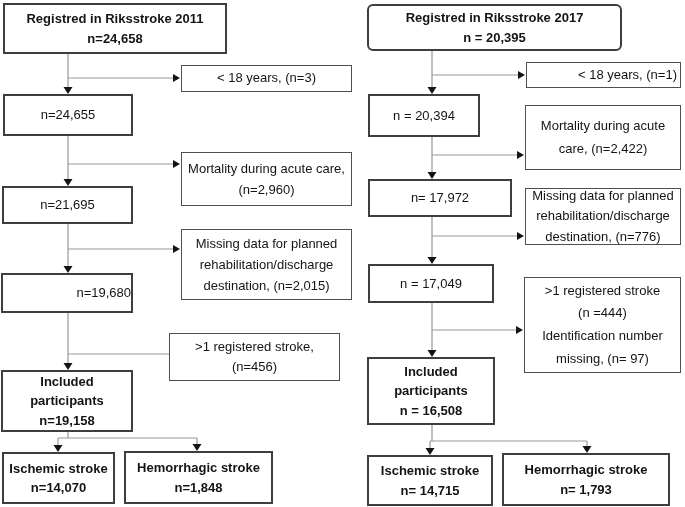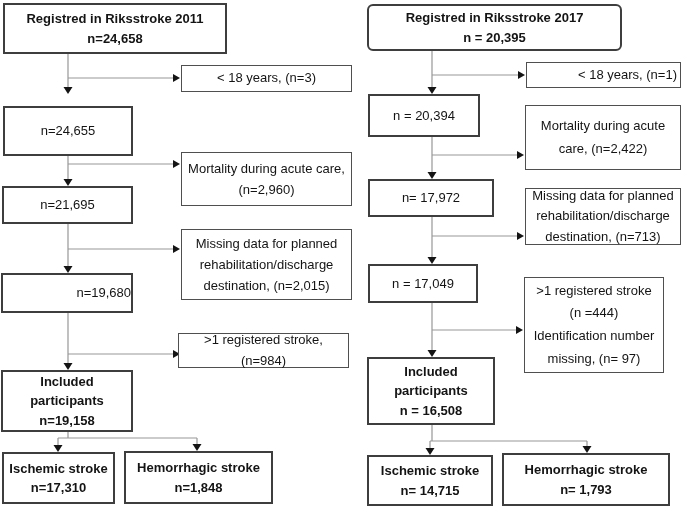--- a/index.html
+++ b/index.html
@@ -88,21 +88,21 @@
 
   <div class="box bold" style="left:3px;top:3px;width:224px;height:51px;">
     <span>Registred in Riksstroke 2011</span>
     <span>n=24,658</span>
   </div>
 
   <div class="box excl" style="left:181px;top:65px;width:171px;height:27px;">
     <span>&lt; 18 years, (n=3)</span>
   </div>
 
-  <div class="box" style="left:3px;top:106px;width:130px;height:50px;">
+  <div class="box" style="left:3px;top:94px;width:130px;height:42px;">
     <span>n=24,655</span>
   </div>
 
   <div class="box excl lh-lg" style="left:181px;top:152px;width:171px;height:54px;">
     <span>Mortality during acute care,</span>
     <span>(n=2,960)</span>
   </div>
 
   <div class="box" style="left:2px;top:186px;width:131px;height:38px;">
     <span>n=21,695</span>
@@ -111,34 +111,34 @@
   <div class="box excl lh-lg" style="left:181px;top:229px;width:171px;height:71px;">
     <span>Missing data for planned</span>
     <span>rehabilitation/discharge</span>
     <span>destination, (n=2,015)</span>
   </div>
 
   <div class="box" style="left:1px;top:273px;width:132px;height:40px;align-items:flex-end;">
     <span>n=19,680</span>
   </div>
 
-  <div class="box excl" style="left:178px;top:333px;width:171px;height:35px;">
+  <div class="box excl" style="left:169px;top:333px;width:171px;height:48px;">
     <span>&gt;1 registered stroke,</span>
-    <span>(n=984)</span>
+    <span>(n=456)</span>
   </div>
 
   <div class="box bold" style="left:1px;top:370px;width:132px;height:62px;">
     <span>Included</span>
     <span>participants</span>
     <span>n=19,158</span>
   </div>
 
   <div class="box bold" style="left:2px;top:452px;width:113px;height:52px;">
     <span>Ischemic stroke</span>
-    <span>n=17,310</span>
+    <span>n=14,070</span>
   </div>
 
   <div class="box bold" style="left:124px;top:451px;width:149px;height:53px;">
     <span>Hemorrhagic stroke</span>
     <span>n=1,848</span>
   </div>
 
   <div class="box bold" style="left:367px;top:4px;width:255px;height:47px;border-radius:6px;">
     <span>Registred in Riksstroke 2017</span>
     <span>n = 20,395</span>
@@ -150,35 +150,35 @@
 
   <div class="box" style="left:368px;top:94px;width:112px;height:43px;">
     <span>n = 20,394</span>
   </div>
 
   <div class="box excl lh-xl" style="left:525px;top:105px;width:156px;height:65px;">
     <span>Mortality during acute</span>
     <span>care, (n=2,422)</span>
   </div>
 
-  <div class="box" style="left:368px;top:179px;width:126px;height:38px;justify-content:center;">
+  <div class="box" style="left:368px;top:179px;width:144px;height:38px;justify-content:center;">
     <span>n= 17,972</span>
   </div>
 
   <div class="box excl" style="left:525px;top:188px;width:156px;height:57px;">
     <span>Missing data for planned</span>
     <span>rehabilitation/discharge</span>
-    <span>destination, (n=713)</span>
+    <span>destination, (n=776)</span>
   </div>
 
-  <div class="box" style="left:368px;top:264px;width:110px;height:39px;align-items:center;">
+  <div class="box" style="left:368px;top:264px;width:126px;height:39px;align-items:center;">
     <span>n = 17,049</span>
   </div>
 
-  <div class="box excl lh-xl" style="left:524px;top:277px;width:140px;height:96px;">
+  <div class="box excl lh-xl" style="left:524px;top:277px;width:157px;height:96px;">
     <span>&gt;1 registered stroke</span>
     <span>(n =444)</span>
     <span>Identification number</span>
     <span>missing, (n= 97)</span>
   </div>
 
   <div class="box bold" style="left:367px;top:357px;width:128px;height:68px;">
     <span>Included</span>
     <span>participants</span>
     <span>n = 16,508</span>

